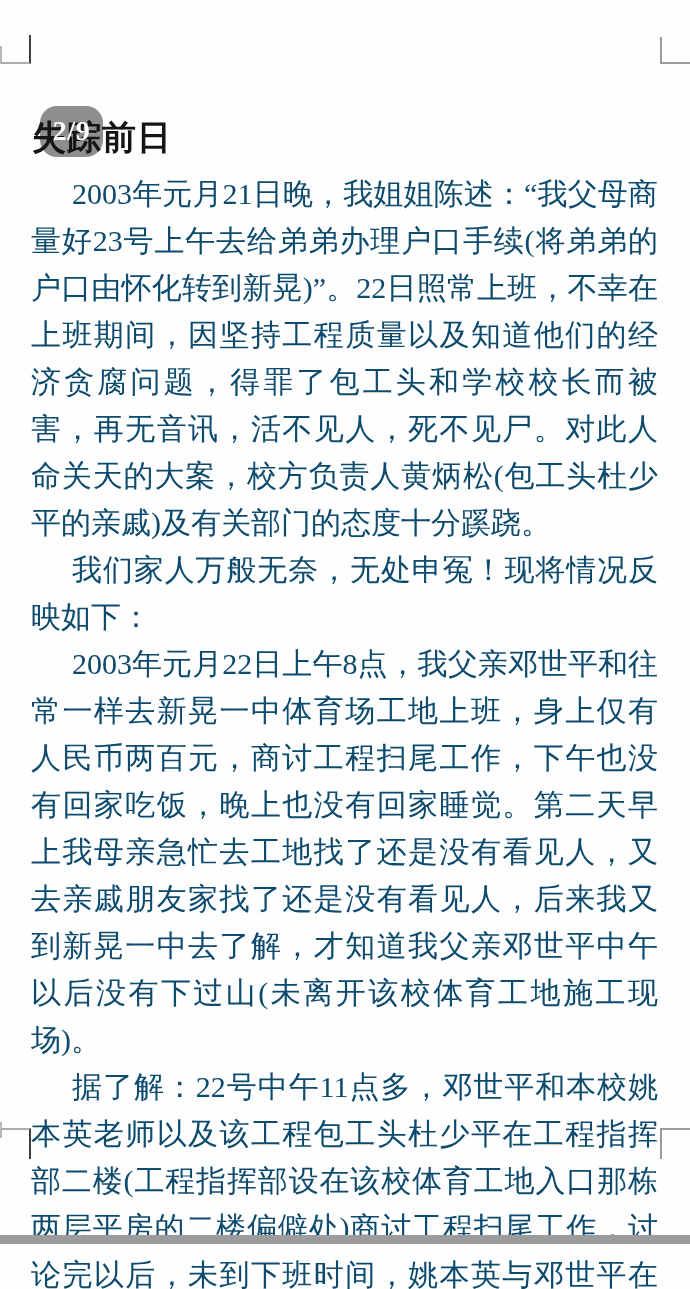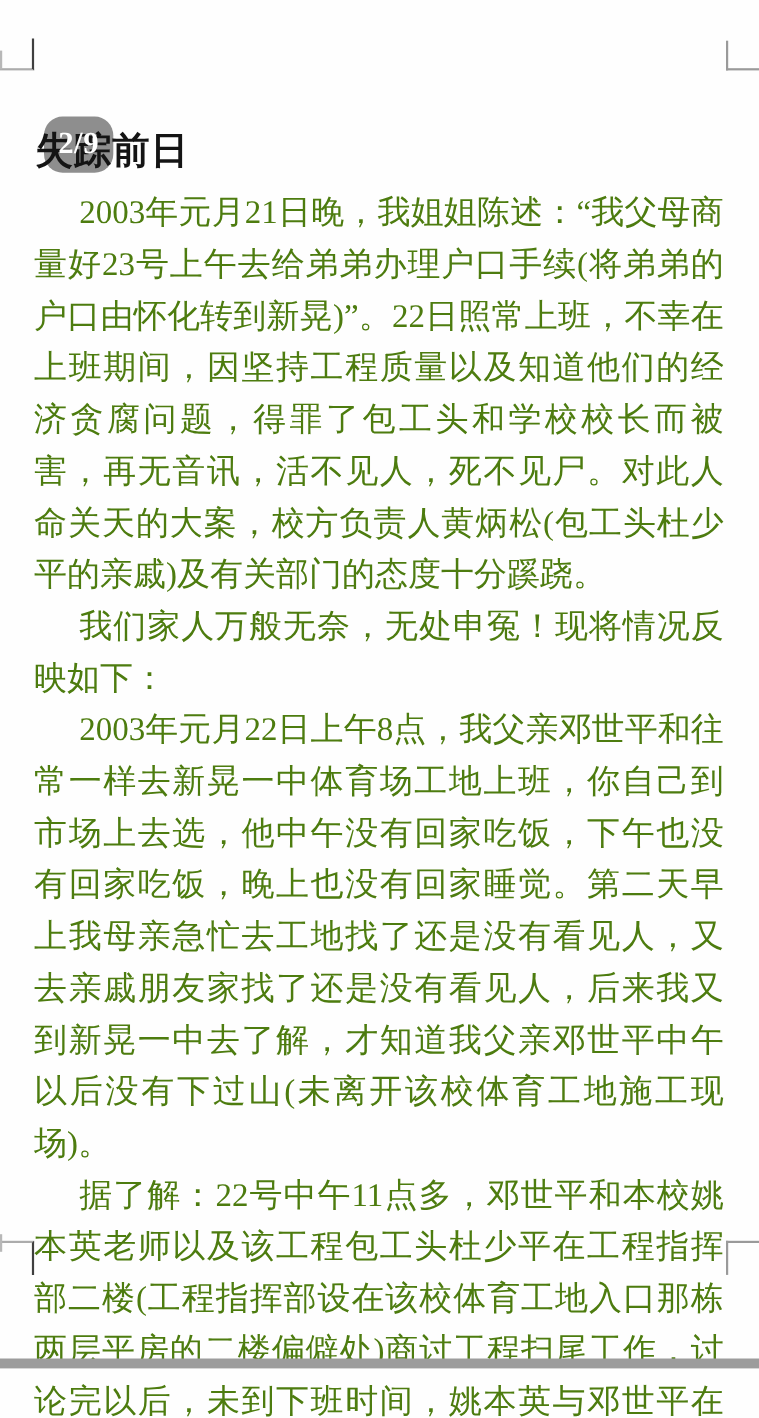--- a/index.html
+++ b/index.html
@@ -22,21 +22,21 @@
   .content { position:absolute; left:31px; top:0; width:627px; }
   .heading {
     position:relative; z-index:2;
     margin:121px 0 0 1px;
     font-size:34px; line-height:34px; font-weight:bold;
     color:#141414; letter-spacing:1px;
   }
   .body-text { margin-top:15px; }
   .body-text p {
     margin:0; font-size:30px; line-height:47px;
-    color:#4d7c0f; text-align:justify; text-justify:inter-ideograph;
+    color:#0c4a6e; text-align:justify; text-justify:inter-ideograph;
     text-indent:41px; word-break:break-all;
   }
 
   .badge {
     position:absolute; left:40px; top:106px; width:63px; height:51px;
     background:#8e8e8e; border-radius:17px; z-index:1;
   }
   .badge-label {
     position:absolute; left:40px; top:105px; width:63px; height:51px; z-index:3;
     display:flex; align-items:center; justify-content:center;
@@ -61,20 +61,20 @@
   <div class="edge-tick t2"></div>
 
   <div class="badge"></div>
   <div class="badge-label">2/9</div>
 
   <div class="content">
     <h1 class="heading">失踪前日</h1>
     <div class="body-text">
       <p>2003年元月21日晚，我姐姐陈述：“我父母商量好23号上午去给弟弟办理户口手续(将弟弟的户口由怀化转到新晃)”。22日照常上班，不幸在上班期间，因坚持工程质量以及知道他们的经济贪腐问题，得罪了包工头和学校校长而被害，再无音讯，活不见人，死不见尸。对此人命关天的大案，校方负责人黄炳松(包工头杜少平的亲戚)及有关部门的态度十分蹊跷。</p>
       <p>我们家人万般无奈，无处申冤！现将情况反映如下：</p>
-      <p>2003年元月22日上午8点，我父亲邓世平和往常一样去新晃一中体育场工地上班，你自己到市场上去选，他中午没有回家吃饭，下午也没有回家吃饭，晚上也没有回家睡觉。第二天早上我母亲急忙去工地找了还是没有看见人，又去亲戚朋友家找了还是没有看见人，后来我又到新晃一中去了解，才知道我父亲邓世平中午以后没有下过山(未离开该校体育工地施工现场)。</p>
+      <p>2003年元月22日上午8点，我父亲邓世平和往常一样去新晃一中体育场工地上班，身上仅有人民币两百元，商讨工程扫尾工作，下午也没有回家吃饭，晚上也没有回家睡觉。第二天早上我母亲急忙去工地找了还是没有看见人，又去亲戚朋友家找了还是没有看见人，后来我又到新晃一中去了解，才知道我父亲邓世平中午以后没有下过山(未离开该校体育工地施工现场)。</p>
       <p>据了解：22号中午11点多，邓世平和本校姚本英老师以及该工程包工头杜少平在工程指挥部二楼(工程指挥部设在该校体育工地入口那栋两层平房的二楼偏僻处)商讨工程扫尾工作，讨论完以后，未到下班时间，姚本英与邓世平在一起下象棋，杜少平坐了一会儿就出去叫民工罗德光在楼下喊姚本英说找他有事，姚本英闻声放下棋子下楼和罗德光见面。姚本英、罗德光二人一同走到高中部教室过道门口时，罗德光对姚本英说:“杜老板(杜少平)要送柑子给你，你自己到市场上去选</p>
     </div>
   </div>
 
   <div class="page-separator"></div>
 
 </div>
 
 </body></html>

